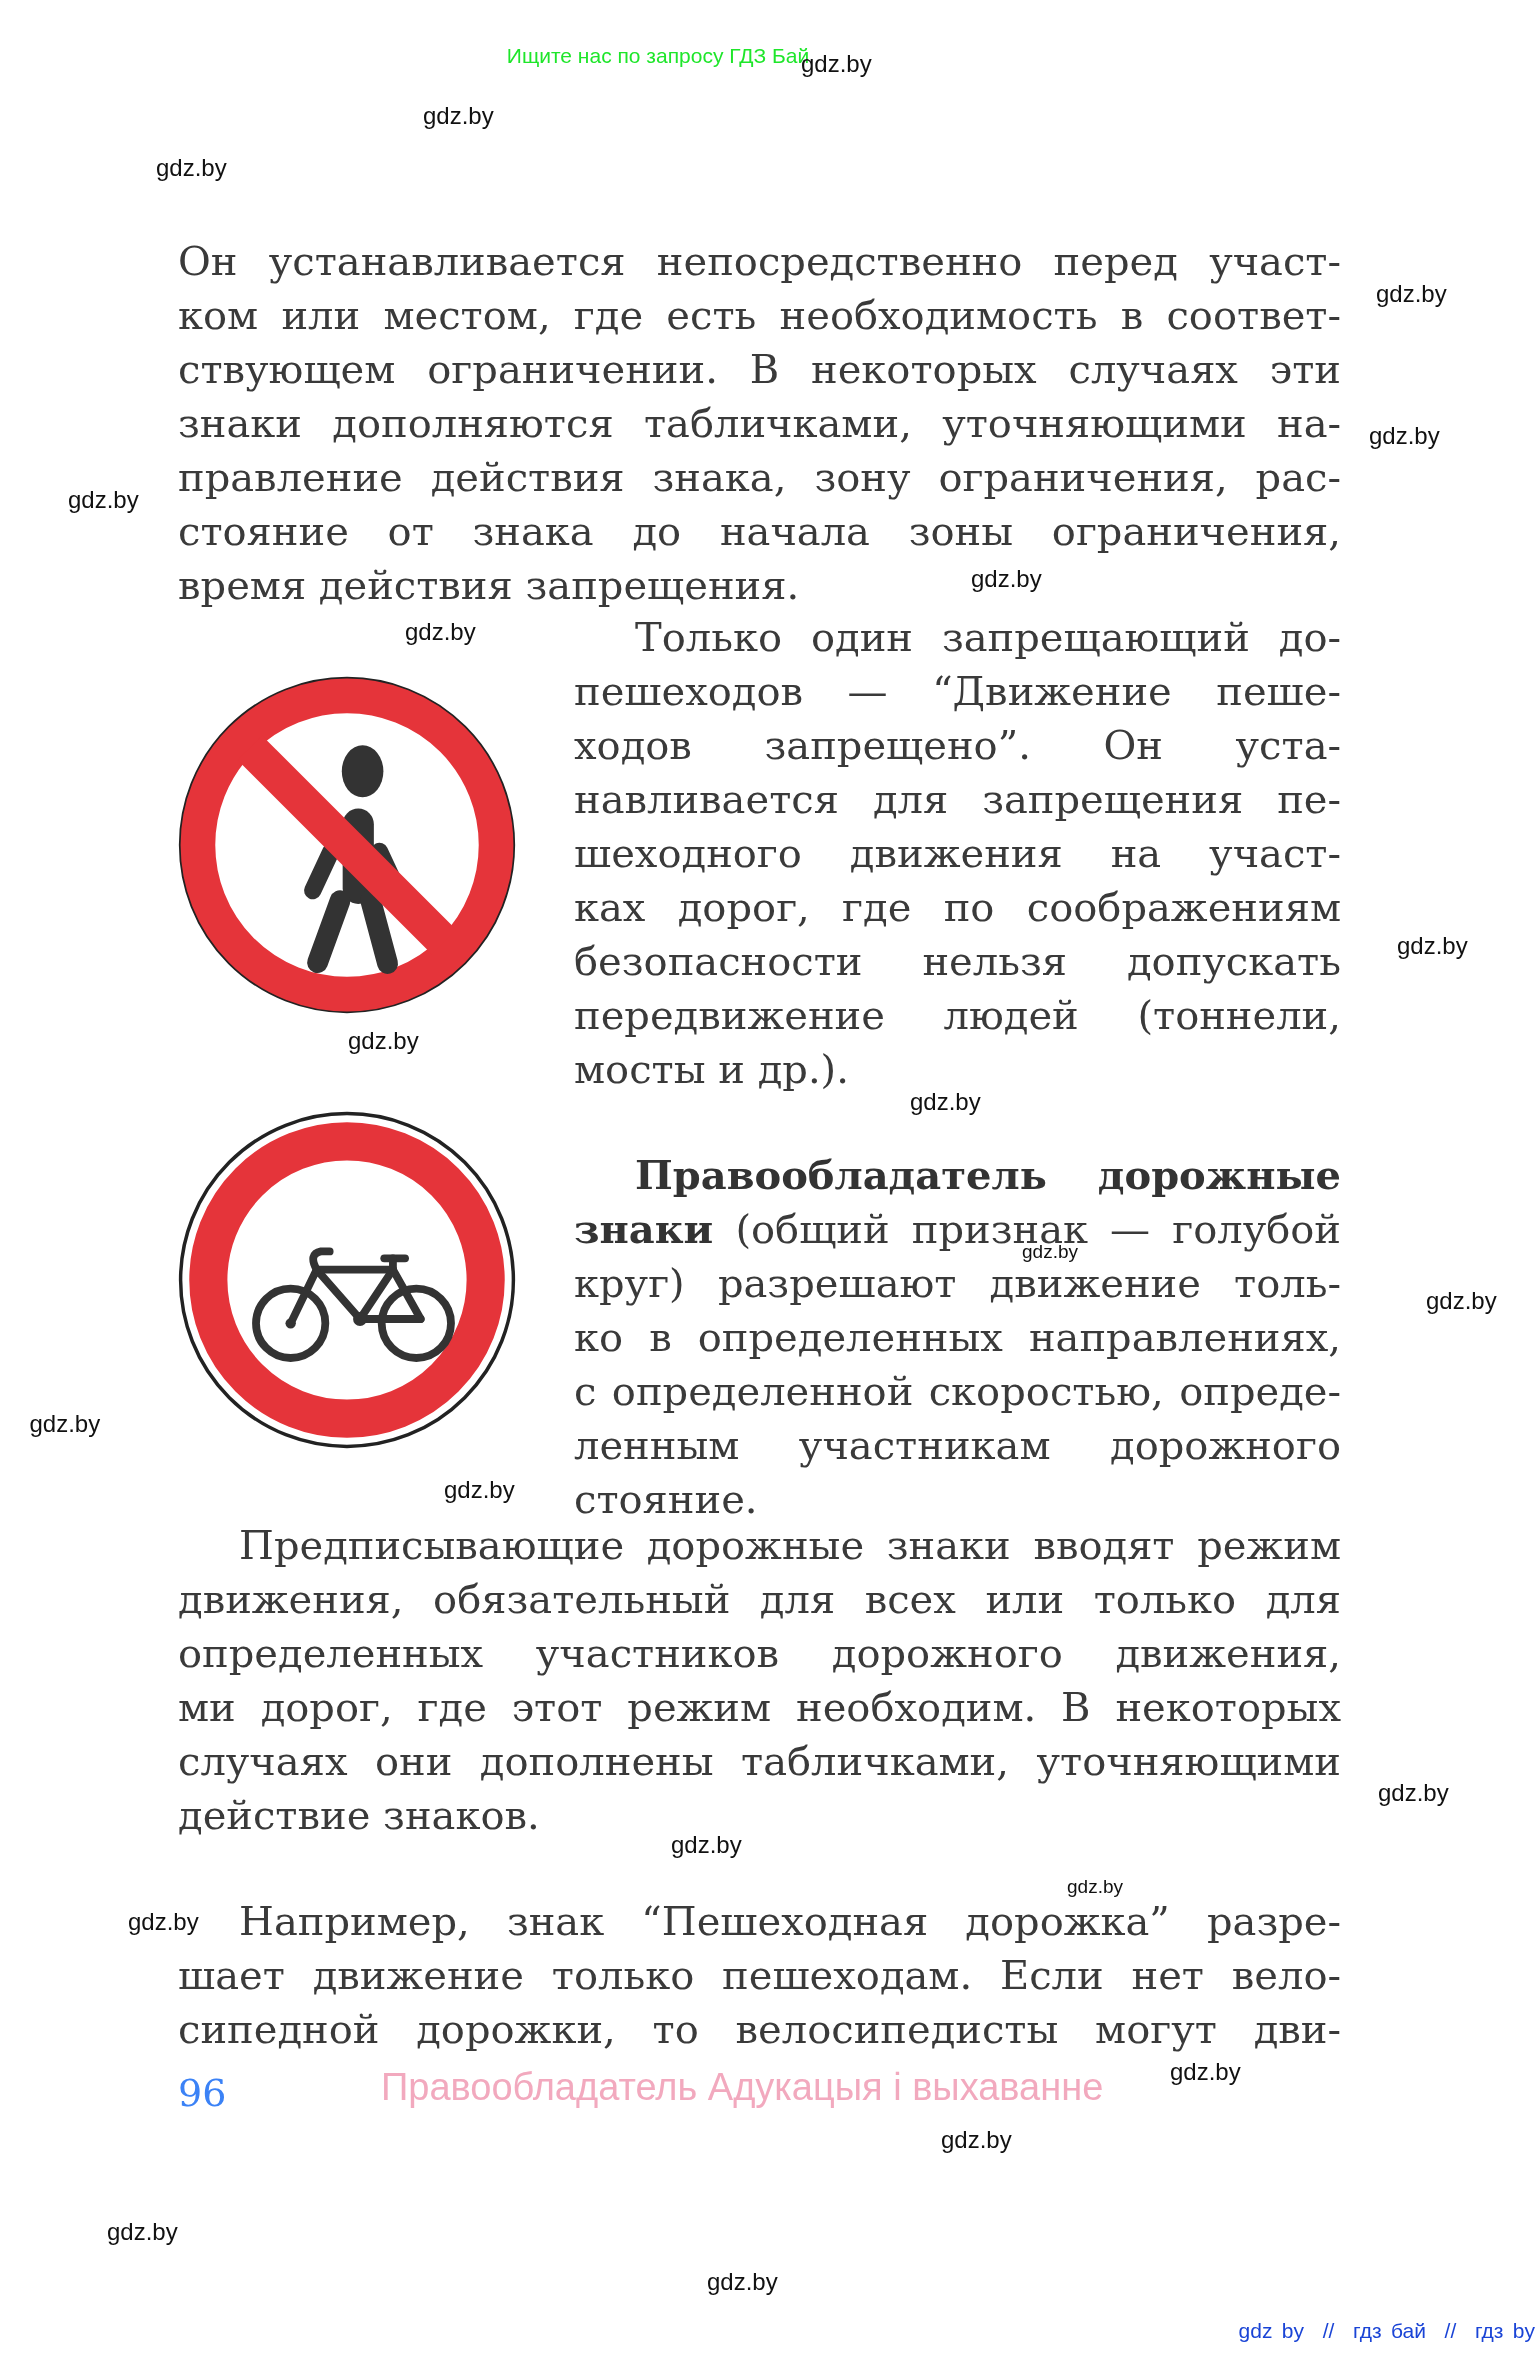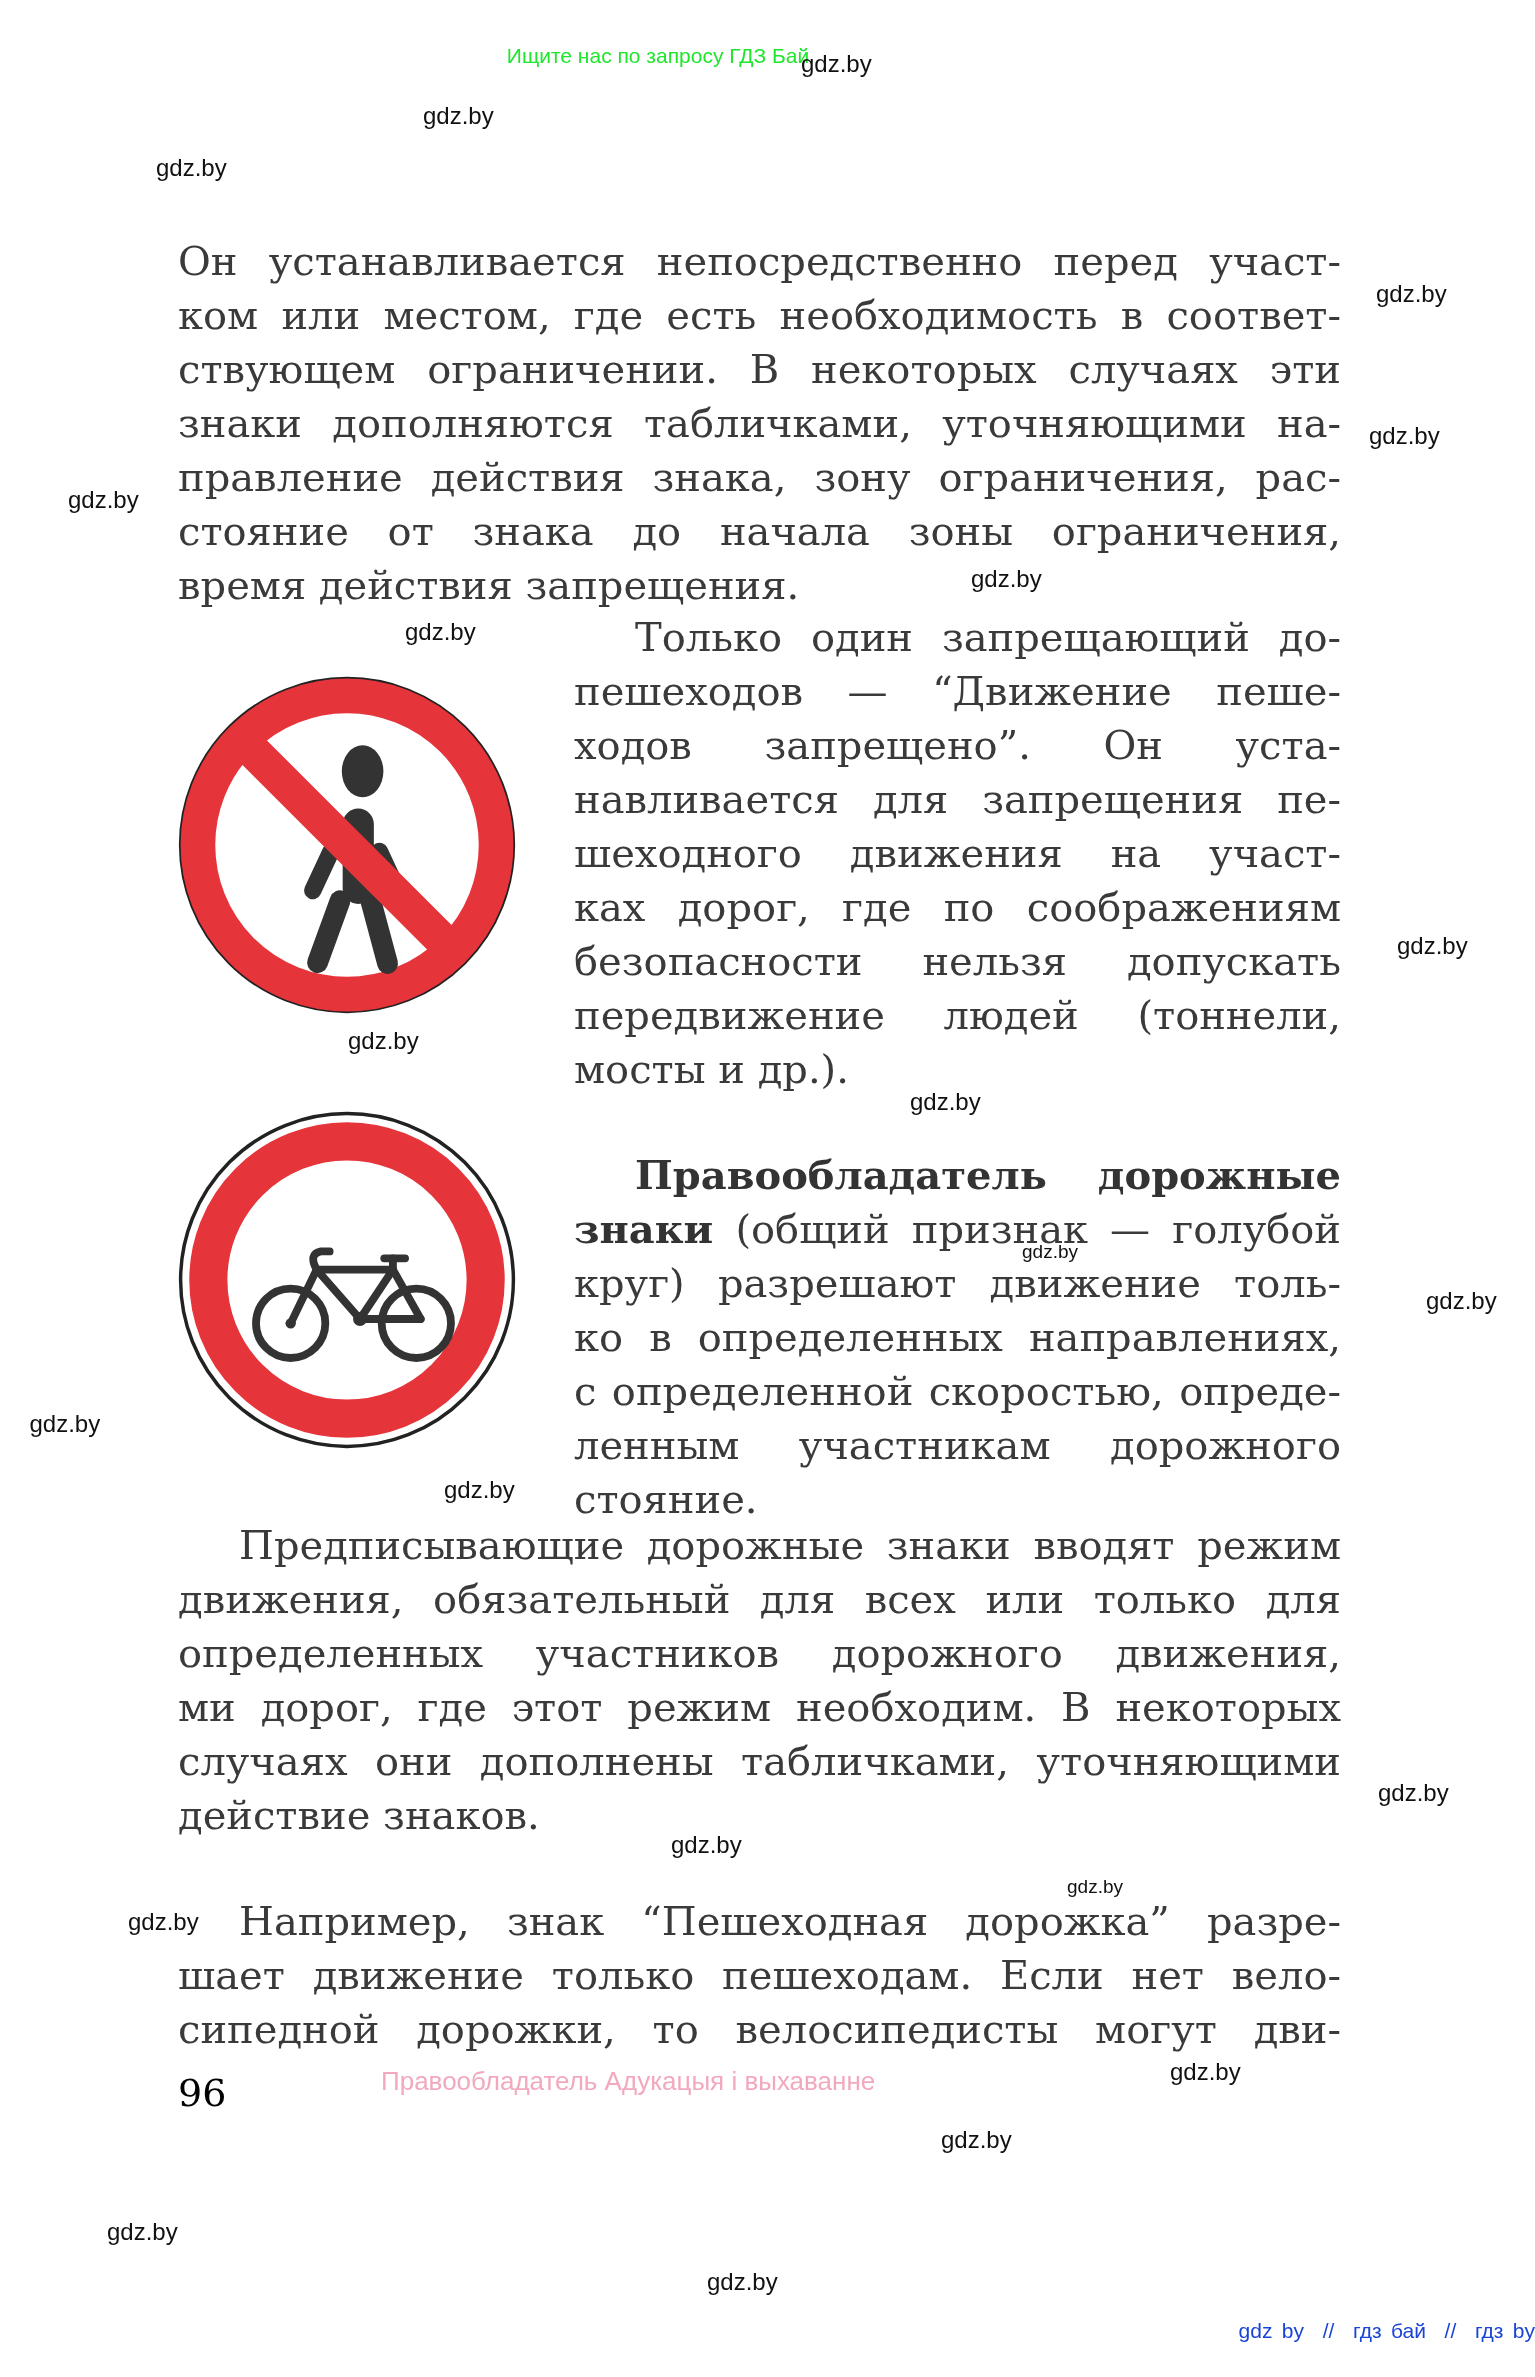--- a/index.html
+++ b/index.html
@@ -19,25 +19,25 @@
       font-size: 40px; line-height: 54px; white-space: nowrap;
     }
     .line { display: block; height: 54px; text-align: justify; text-align-last: justify; }
     .line.last { text-align-last: left; }
     .indent { padding-left: 61px; }
     .bold { font-weight: bold; color: #333; }
     .col-full { left: 178px; width: 1163px; }
     .col-right { left: 574px; width: 767px; }
     .page-num {
       left: 178px; top: 2071px; font-family: "DejaVu Serif", serif;
-      font-size: 38px; color: #000000;
+      font-size: 38px; color: #3b82f6;
     }
     .copyright {
       left: 381px; top: 2066px; font-family: "Liberation Sans", sans-serif;
-      font-size: 26px; color: #f2a9be; white-space: nowrap;
+      font-size: 38px; color: #f2a9be; white-space: nowrap;
     }
     .footer-links {
       left: 0; width: 1535px; top: 2319px; text-align: right;
       font-family: "Liberation Sans", sans-serif; font-size: 21px; color: #1a44d6;
       word-spacing: 3.5px;
     }
     .sign { position: absolute; }
   </style>
 </head>
 <body>

